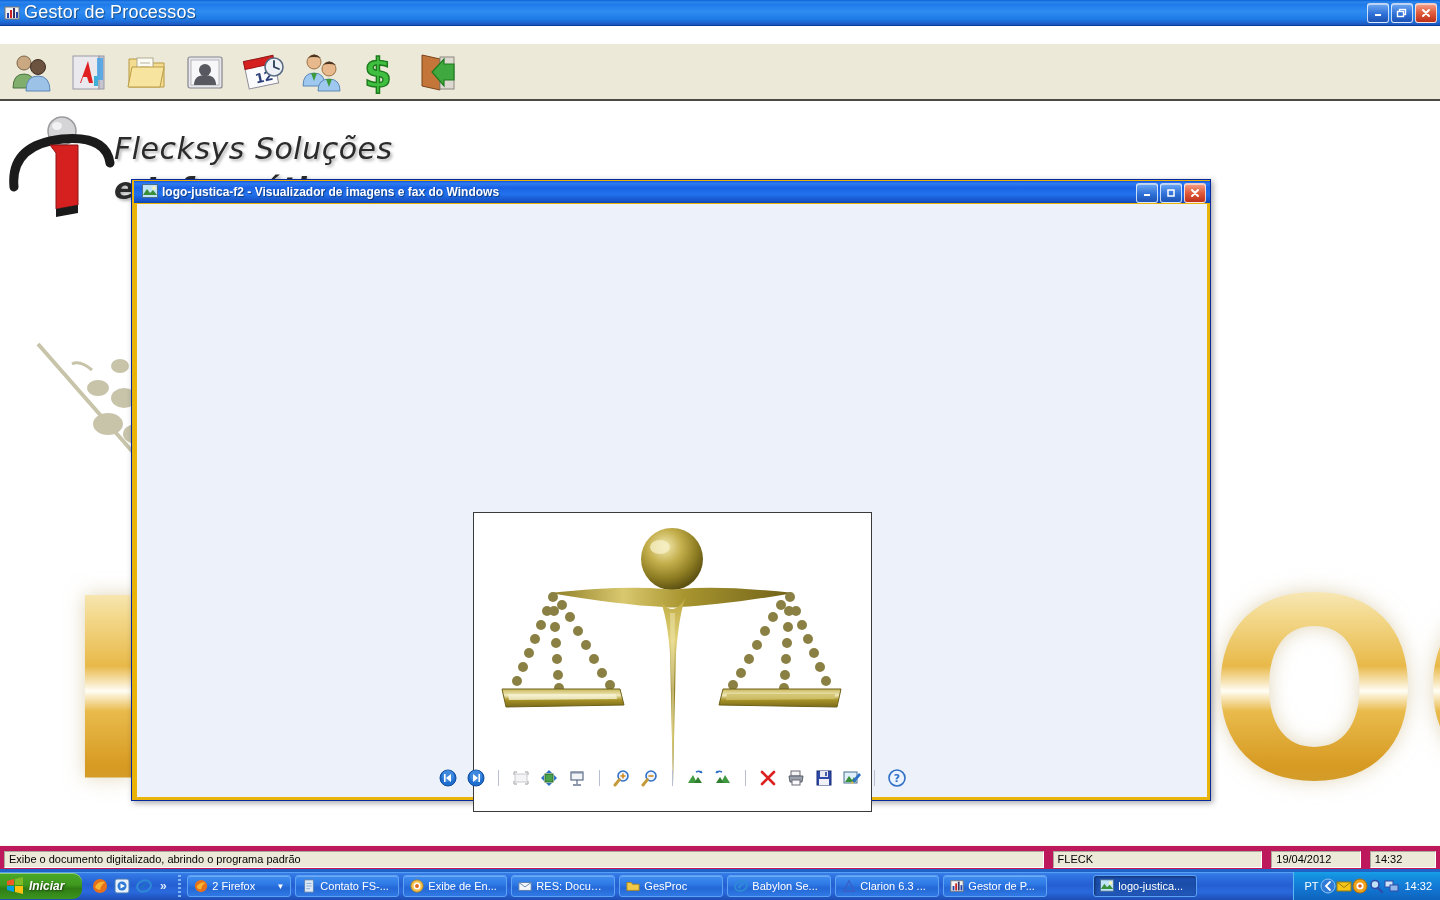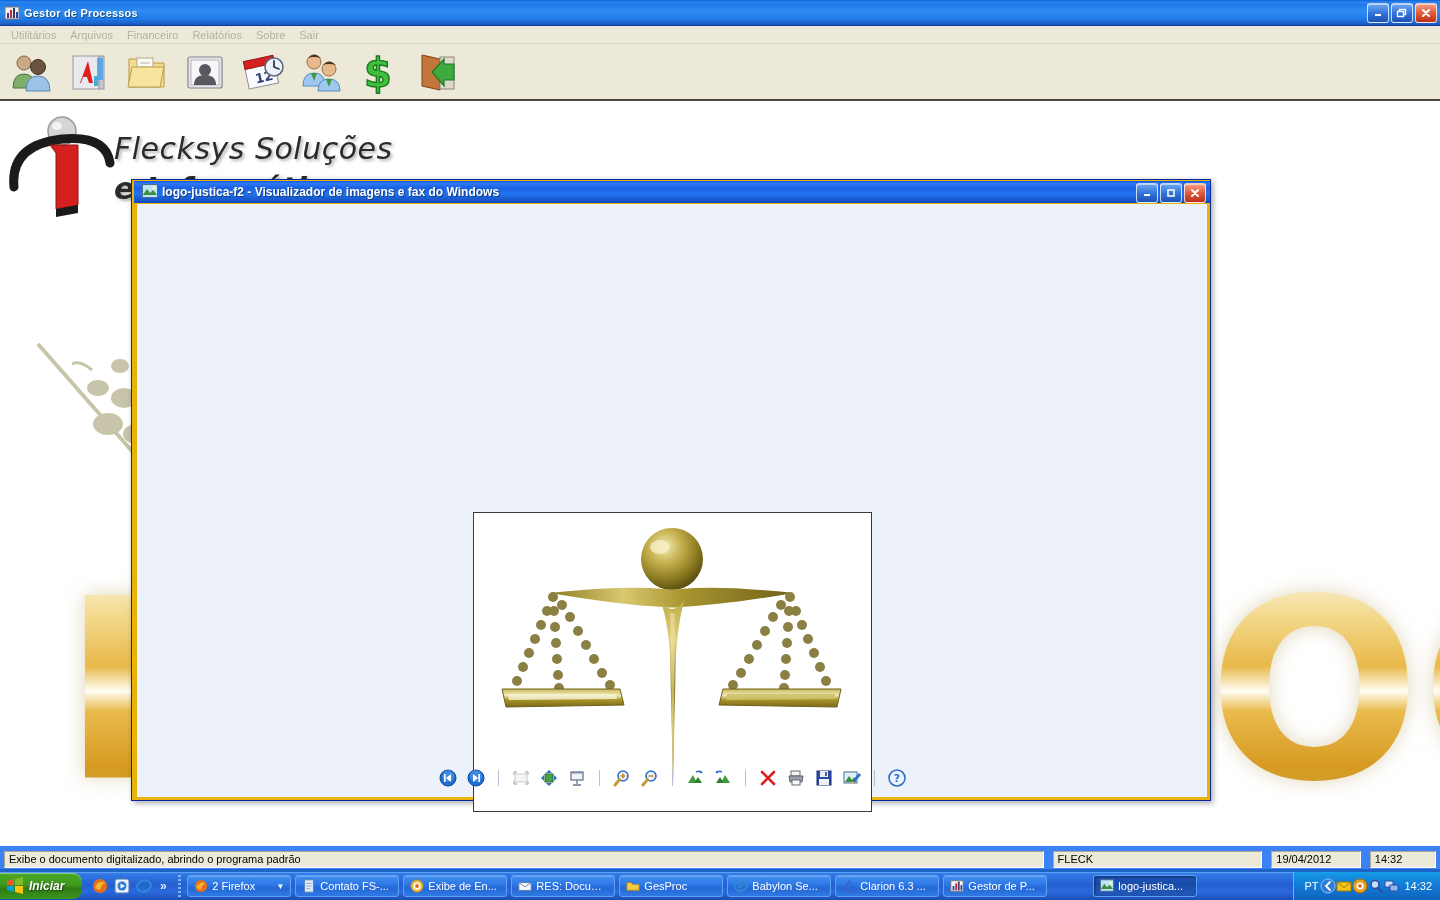--- a/index.html
+++ b/index.html
@@ -21,21 +21,21 @@
   .titlebar {
     position: absolute; left: 0; top: 0; width: 1440px; height: 26px;
     background: linear-gradient(to bottom,
       #0a62d8 0%, #2d86ec 8%, #1f7aea 18%, #2e8cf2 45%,
       #1f7ce8 75%, #1d63cd 92%, #1d54b6 100%);
     display: flex; align-items: center;
     border-bottom: 1px solid #0a3b9e;
   }
   .tb-icon { width: 16px; height: 16px; margin: 0 4px 0 4px; position: relative; flex: 0 0 auto; }
   .titlebar-text {
-    color: #ffffff; font-size: 11px; font-weight: bold;
+    color: #ffffff; font-size: 18px; font-weight: normal;
     text-shadow: 1px 1px 1px rgba(0,0,0,.45);
     letter-spacing: .2px; white-space: nowrap;
   }
   .winbtns { position: absolute; right: 3px; top: 3px; display: flex; gap: 2px; }
   .winbtn {
     width: 22px; height: 20px; border-radius: 3px;
     border: 1px solid rgba(255,255,255,.75);
     display: flex; align-items: center; justify-content: center;
     color: #fff; font-size: 11px; font-weight: bold;
     background: linear-gradient(to bottom, #6fa8f2, #2f72d8 55%, #1c53b4);
@@ -93,21 +93,21 @@
       #fdf6e0 0%, #f3d98d 20%, #e8b949 40%, #fffdf4 50%,
       #e9bb4c 58%, #d79a22 80%, #caa23a 100%);
     -webkit-background-clip: text; background-clip: text;
     color: transparent;
     filter: drop-shadow(0 0 10px rgba(200,180,130,.55));
   }
 
   
   .appstatus {
     position: absolute; left: 0; top: 845px; width: 1440px; height: 27px;
-    background: #3b82f6; display: flex; align-items: center;
+    background: #be185d; display: flex; align-items: center;
     padding: 0 4px; gap: 9px; border-top: 1px solid #f7f5ec;
   }
   .statuscell {
     height: 17px; background: #ece9d8;
     border: 1px solid #aca899; border-right-color: #fff; border-bottom-color: #fff;
     display: flex; align-items: center; padding: 0 4px;
     font-size: 11px; color: #000; white-space: nowrap; overflow: hidden;
   }
   .appstatus-underline {
     position: absolute; left: 0; top: 869px; width: 1440px; height: 3px;
@@ -227,28 +227,20 @@
         </svg>
       </div>
       <div class="winbtn close">
         <svg width="10" height="10" viewBox="0 0 10 10">
           <path d="M2,2 L8,8 M8,2 L2,8" stroke="#fff" stroke-width="2" stroke-linecap="round"></path>
         </svg>
       </div>
     </div>
   </div>
 
-  <div class="menubar">
-    <span class="menuitem">Utilitários</span>
-    <span class="menuitem">Arquivos</span>
-    <span class="menuitem">Financeiro</span>
-    <span class="menuitem">Relatórios</span>
-    <span class="menuitem">Sobre</span>
-    <span class="menuitem">Sair</span>
-  </div>
 
   <div class="apptoolbar">
 
     <div class="bigicon">
       <svg width="46" height="44" viewBox="0 0 46 44">
         <ellipse cx="16" cy="13" rx="7" ry="7" fill="#c9a882" stroke="#7b6348" stroke-width="1"></ellipse>
         <path d="M5,38 Q5,24 16,24 Q27,24 27,38 Z" fill="#7fae6d" stroke="#4c7440" stroke-width="1"></path>
         <ellipse cx="30" cy="17" rx="7.5" ry="7.5" fill="#6b5340" stroke="#3e2f22" stroke-width="1"></ellipse>
         <path d="M18,41 Q18,26 30,26 Q42,26 42,41 Z" fill="#9dc2e8" stroke="#5a87b5" stroke-width="1"></path>
       </svg>

